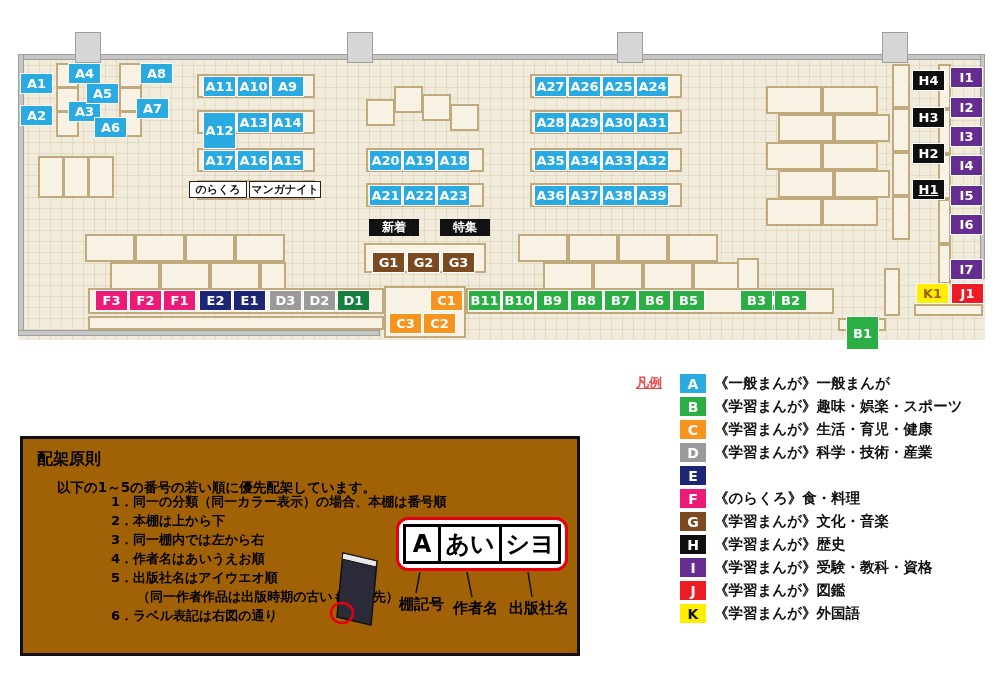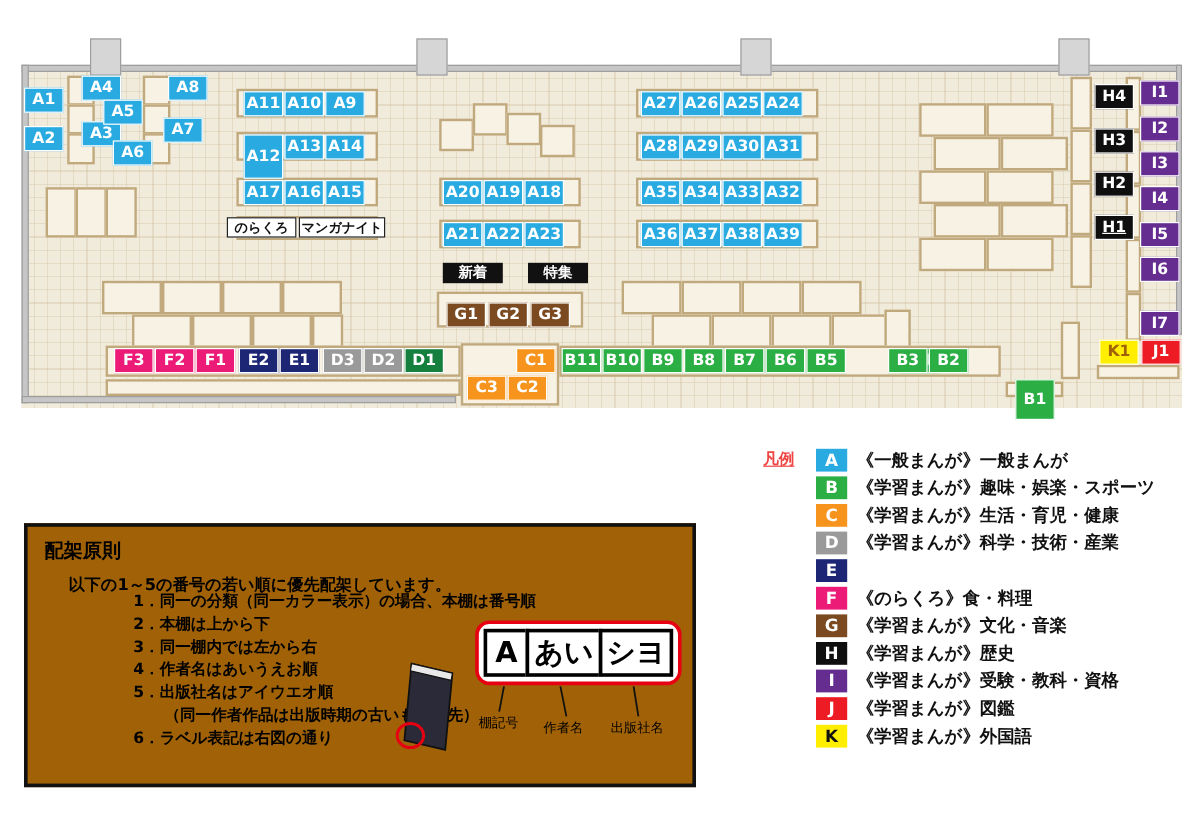--- a/index.html
+++ b/index.html
@@ -41,21 +41,21 @@
   .rline { font-size:13px; font-weight:bold; line-height:19px; white-space:pre; }
 
   .example { position:absolute; left:373px; top:78px; display:flex;
     border:3px solid #e60012; border-radius:12px; background:#fff; padding:4px; }
   .ecell { border:3px solid #000; background:#fff; height:40px;
     display:flex; align-items:center; justify-content:center;
     font-size:24px; font-weight:bold; }
   .ecell + .ecell { margin-left:-3px; }
   .ecell0 { width:38px; } .ecell1 { width:64px; } .ecell2 { width:62px; }
 
-  .cap { position:absolute; font-size:11px; font-weight:normal; white-space:nowrap; }
+  .cap { position:absolute; font-size:15px; font-weight:bold; white-space:nowrap; }
   .cap0 { left:376px; top:156px; } .cap1 { left:430px; top:160px; } .cap2 { left:486px; top:160px; }
 
   #pointer-svg { position:absolute; left:0; top:0; pointer-events:none; }
   .book { position:absolute; left:306px; top:110px; }
 </style>
 </head>
 <body>
 
 <div id="map">
     <div class="floor" style="left: 18px; top: 54px; width: 967px; height: 286px;"></div>

